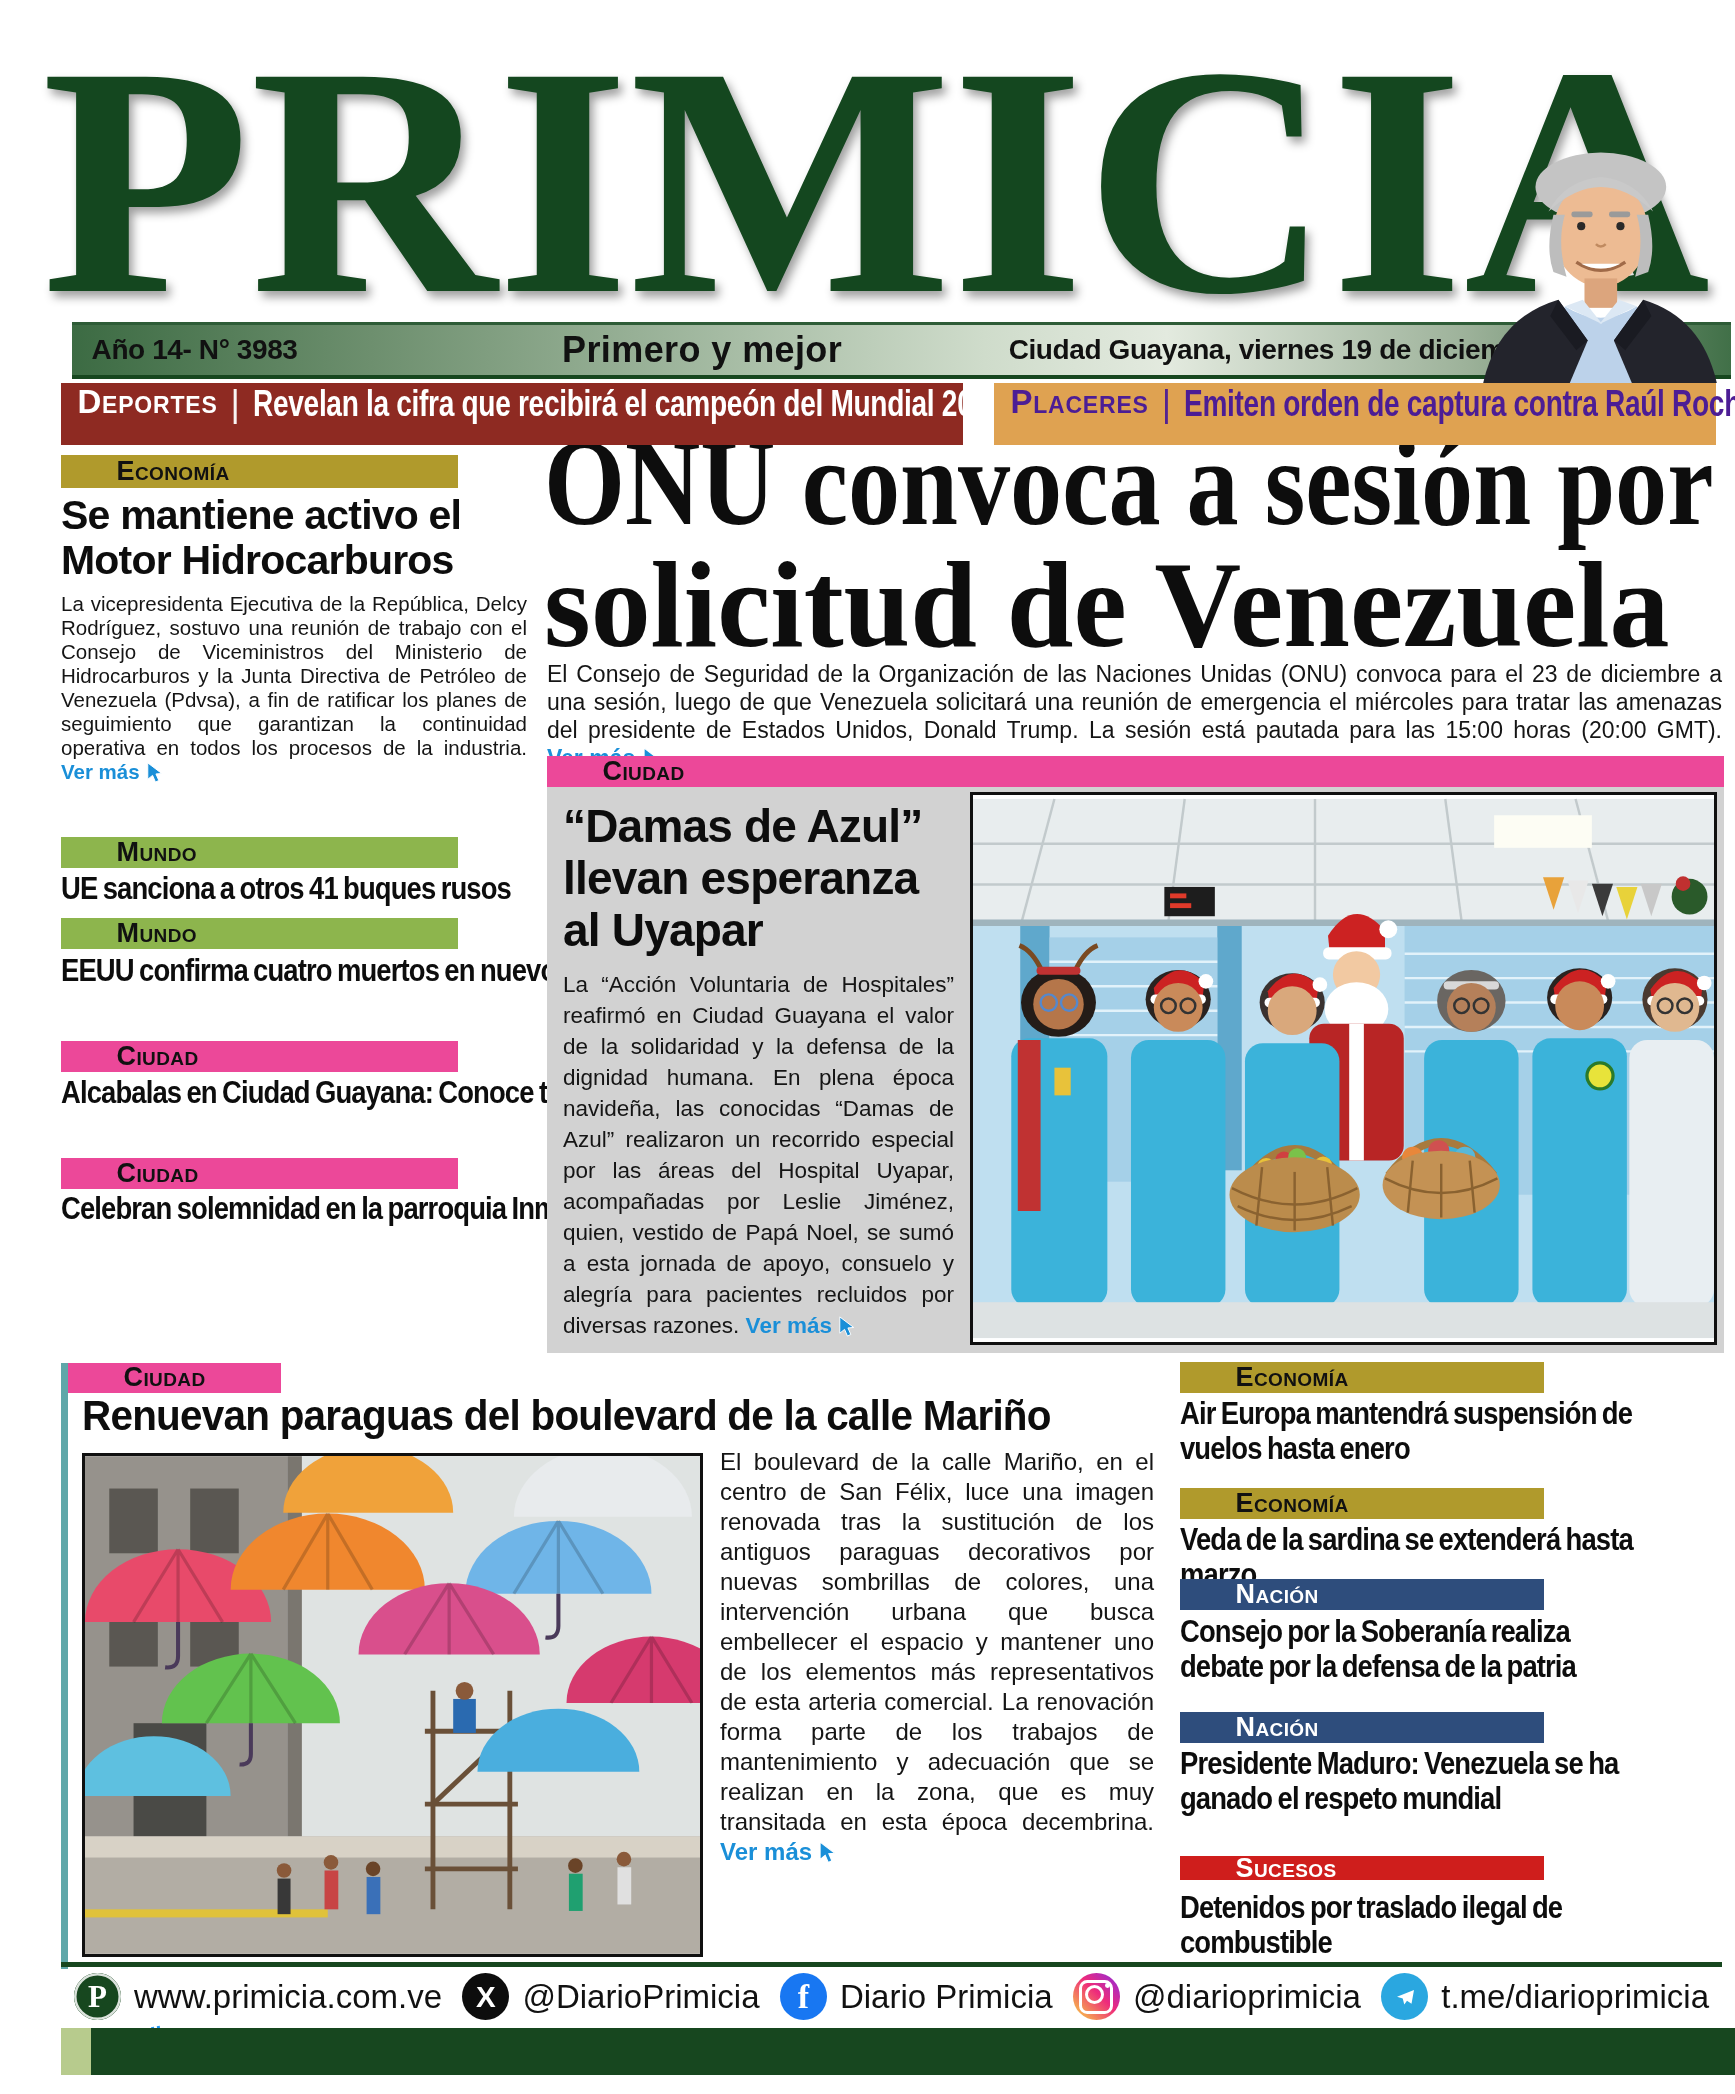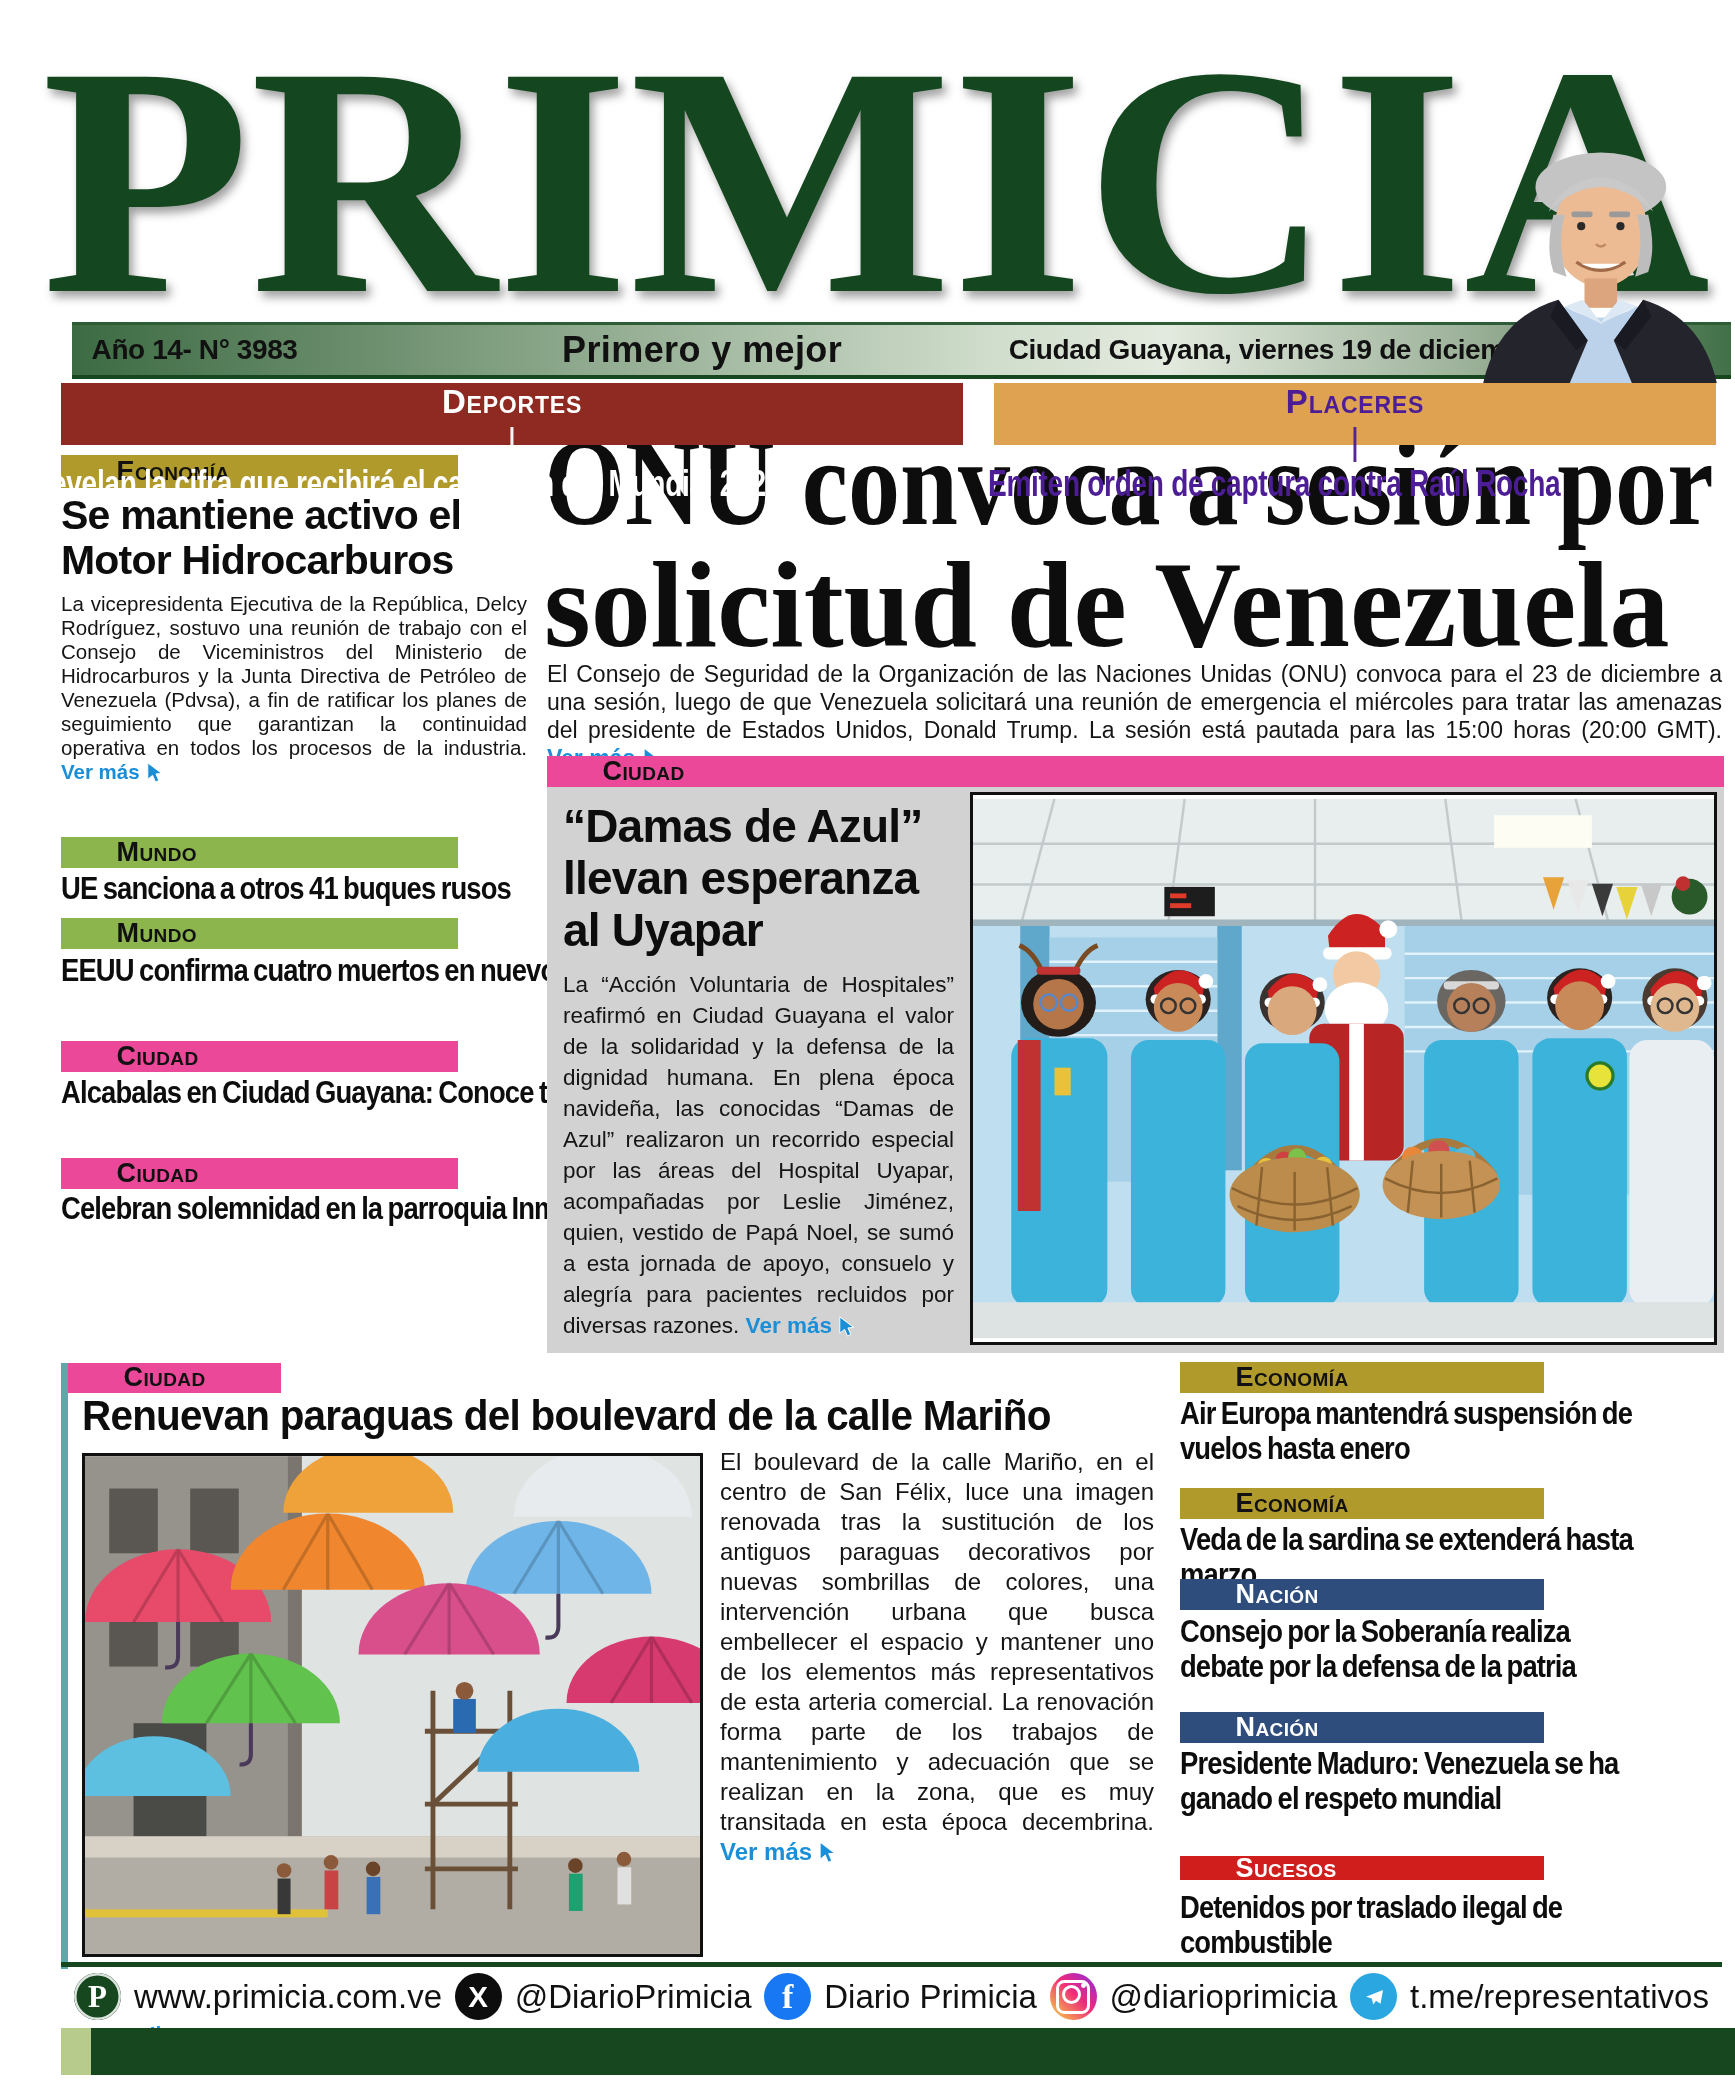--- a/index.html
+++ b/index.html
@@ -14,21 +14,21 @@
   
   .info-bar{left:72px;top:322px;width:1659px;height:57px;z-index:2;
     background:linear-gradient(90deg,#3c6b43 0%,#6d8f6e 18%,#cfdccb 55%,#e3eadf 66%,#9db29a 84%,#417048 100%);
     border-top:3.3px solid #2e5c37;border-bottom:4.9px solid #17471f;
     display:flex;align-items:center;justify-content:space-between;padding:0 19.6px;box-sizing:border-box;}
   .info-edition{font-weight:bold;font-size:28px;letter-spacing:-0.4px;}
   .info-tagline{font-weight:bold;font-size:36px;letter-spacing:0.4px;margin-left:98px;}
   .info-dateline{font-weight:bold;font-size:28px;margin-right:57px;letter-spacing:-0.4px;}
 
   
-  .topic-bar{height:62px;z-index:5;display:flex;align-items:center;padding:0 16.4px;box-sizing:border-box;flex-direction:column;}
+  .topic-bar{height:62px;z-index:5;display:flex;align-items:flex-start;padding:0 16.4px;box-sizing:border-box;}
   #deportes-bar{left:61px;top:383px;width:902px;background:#8e2a22;color:#fff;}
   #placeres-bar{left:994px;top:383px;width:722px;background:#dfa251;color:#4c1d95;}
   .topic-label{font-variant:small-caps;font-weight:bold;font-size:33px;letter-spacing:0.8px;white-space:nowrap;}
   .topic-sep{font-weight:300;font-size:36px;margin:0 13px;opacity:.95;}
   .topic-headline{font-weight:600;font-size:36px;white-space:nowrap;transform:scaleX(.78);transform-origin:left center;letter-spacing:-0.4px;}
 
   
   .bar{height:33px;display:flex;align-items:center;padding:0 11.5px;box-sizing:border-box;}
   .bar-label{font-variant:small-caps;font-weight:bold;font-size:27px;letter-spacing:0.4px;margin-left:44px;}
   .c-gold{background:#b09a2c;}
@@ -468,21 +468,21 @@
           </div>
       </div>
       <span>@diarioprimicia</span>
     </div>
     <div class="social-item">
       <div class="icon-circle ic-tg">
         <svg width="28" height="28" viewBox="0 0 56 56">
             <path d="M46,14 L12,27.5 L23.5,31 L26.5,43 L32,35.5 L41,41.5 Z" fill="#fff"></path>
           </svg>
       </div>
-      <span>t.me/representativos</span>
+      <span>t.me/diarioprimicia</span>
     </div>
   </div>
   <div id="stray-mark" class="abs">,,</div>
   <div id="bottom-green-bar" class="abs"></div>
   <div id="bottom-green-accent" class="abs"></div>
 
 </div>
 
 
 </body></html>

